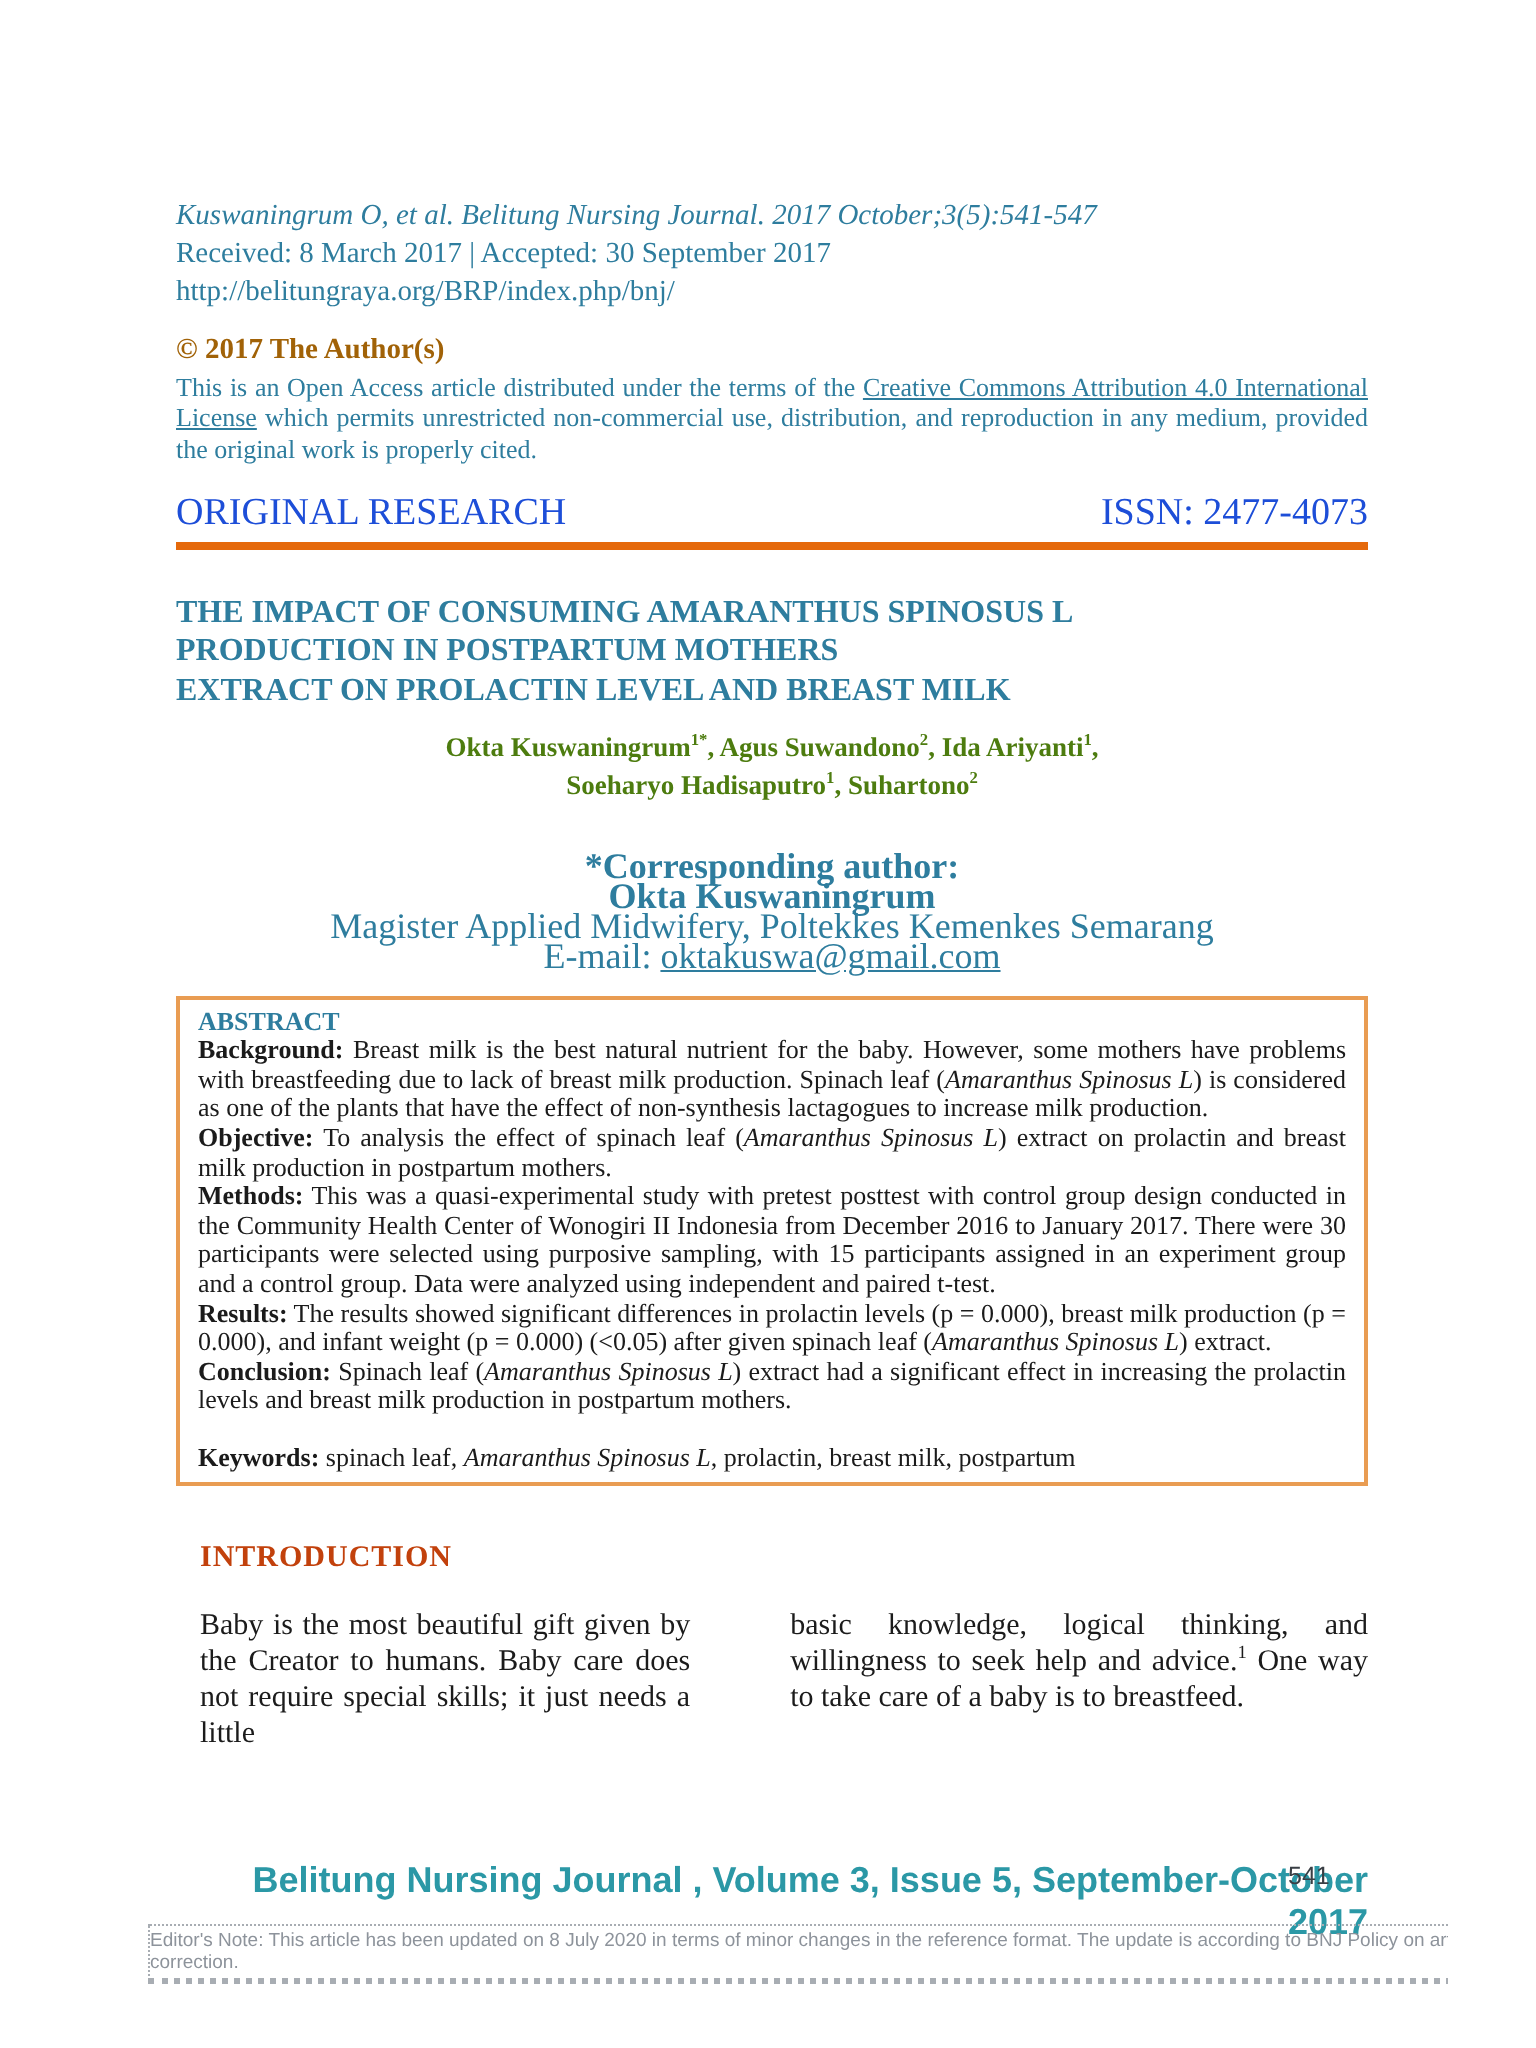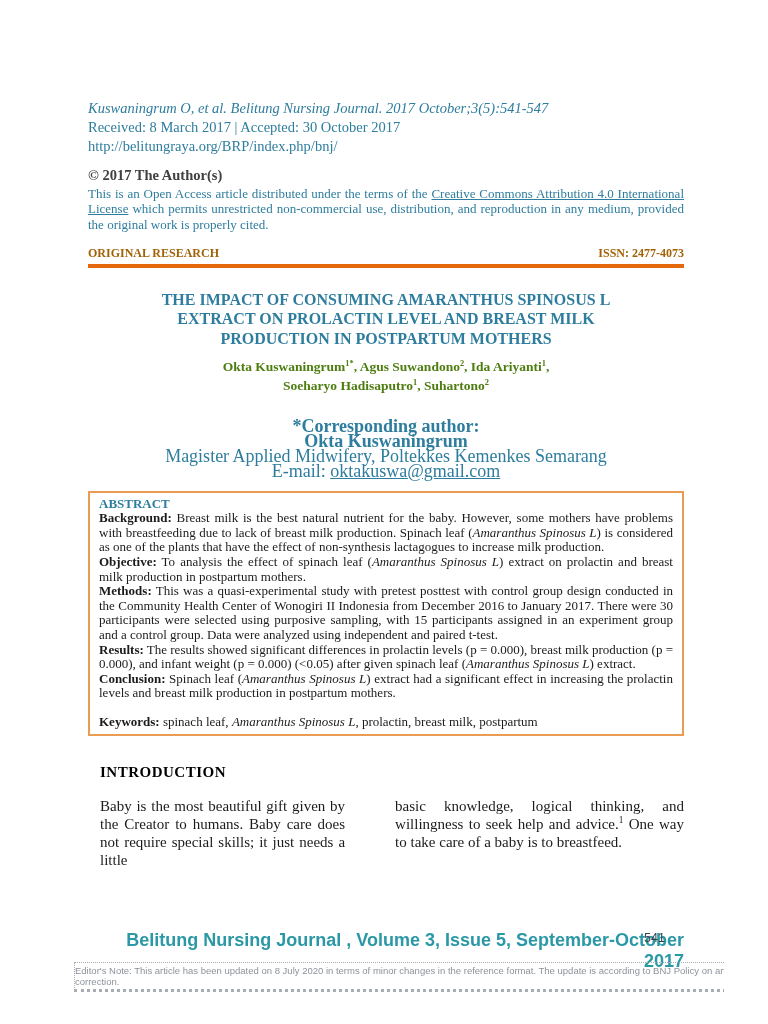--- a/index.html
+++ b/index.html
@@ -2,39 +2,39 @@
 <html><head>
 <meta charset="utf-8">
 <style>
   html,body{margin:0;padding:0;background:#ffffff;}
   .page{position:relative;width:724px;height:1024px;background:#ffffff;overflow:hidden;
         font-family:"Liberation Serif",serif;color:#1b1b1b;}
   .content{margin:0 84px 0 88px;width:596px;}
   .header{padding-top:99px;}
   .cite{margin:0;font-size:14.5px;line-height:19px;color:#2E7D9E;}
   .italic{font-style:italic;}
-  .copyright{margin:10px 0 0;font-weight:bold;font-size:14.5px;line-height:19px;color:#404040;}
+  .copyright{margin:10px 0 0;font-weight:bold;font-size:14.5px;line-height:19px;color:#a16207;}
   .license{margin:1px 0 0;font-size:13px;line-height:15.3px;color:#2E7D9E;text-align:justify;}
   .uline{text-decoration:underline;cursor:pointer;color:inherit;text-align:center;}
   .banner{display:flex;justify-content:space-between;align-items:flex-end;margin-top:14px;
           padding-bottom:3px;border-bottom:4px solid #E5690B;}
-  .banner-text{color:#a16207;font-weight:bold;font-size:12px;font-family:"Liberation Serif",serif;}
-  .title{margin-top:22px;text-align:center;color:#2E7D9E;font-weight:bold;font-size:16px;line-height:19.5px;}
+  .banner-text{color:#1d4ed8;font-weight:normal;font-size:19px;font-family:"Liberation Serif",serif;}
+  .title{margin-top:22px;text-align:left;color:#2E7D9E;font-weight:bold;font-size:16px;line-height:19.5px;}
   .authors{margin-top:9px;text-align:center;color:#4d7c0f;font-weight:bold;font-size:13.5px;line-height:19px;}
   sup{font-size:0.62em;line-height:0;}
   .affil{margin-top:13px;text-align:center;color:#2E7D9E;font-size:12px;line-height:14.5px;}
   .corr{margin-top:24px;text-align:center;color:#2E7D9E;font-size:18px;line-height:14.8px;}
   .b{font-weight:bold;}
   .i{font-style:italic;}
   .abstract{margin-top:12px;border:2px solid #E99C52;padding:4px 9px 5px;font-size:13px;
             line-height:14.6px;text-align:justify;color:#1b1b1b;}
   .abs-head{color:#2E7D9E;font-weight:bold;margin:0;text-align:left;}
   .abs-p{margin:0;}
   .abs-kw{margin:14px 0 0;}
-  .section-head{margin:28px 0 0 12px;color:#000000;font-weight:bold;font-size:15px;letter-spacing:0.5px;}
+  .section-head{margin:28px 0 0 12px;color:#c2410c;font-weight:bold;font-size:15px;letter-spacing:0.5px;}
   .columns{display:flex;margin-top:17px;padding-left:12px;gap:50px;}
   .col{font-size:15px;line-height:17.8px;text-align:justify;color:#1b1b1b;}
   .col-left{width:246px;}
   .col-right{width:290px;}
   .footer-line{position:absolute;left:88px;top:930px;width:596px;text-align:right;
                font-family:"Liberation Sans",sans-serif;font-weight:bold;font-size:18px;color:#2B98A6;}
   .page-num{position:absolute;left:644px;top:931px;font-family:"Liberation Sans",sans-serif;
             font-size:12.5px;color:#3A3F45;}
   .editor-bar{position:absolute;left:74px;top:962px;width:670px;height:30px;box-sizing:border-box;
               border:1px dotted #A8ADB3;border-bottom:3px dotted #A8ADB3;
@@ -42,35 +42,35 @@
               font-family:"Liberation Sans",sans-serif;font-size:9.5px;color:#8D939B;}
 </style>
 </head>
 <body>
 
 <div class="page">
   <div class="content">
 
     <div class="header">
       <p class="cite italic">Kuswaningrum O, et al. Belitung Nursing Journal. 2017 October;3(5):541-547</p>
-      <p class="cite">Received: 8 March 2017 | Accepted: 30 October 2017</p>
+      <p class="cite">Received: 8 March 2017 | Accepted: 30 September 2017</p>
       <p class="cite">http://belitungraya.org/BRP/index.php/bnj/</p>
       <p class="copyright">© 2017 The Author(s)</p>
       <p class="license"><span>This is an Open Access article distributed under the terms of the </span><span class="uline">Creative Commons Attribution 4.0 International License</span><span> which permits unrestricted non-commercial use, distribution, and reproduction in any medium, provided the original work is properly cited.</span></p>
     </div>
 
     <div class="banner">
       <span class="banner-text">ORIGINAL RESEARCH</span>
       <span class="banner-text">ISSN: 2477-4073</span>
     </div>
 
     <div class="title">
       <div>THE IMPACT OF CONSUMING AMARANTHUS SPINOSUS L</div>
+      <div>PRODUCTION IN POSTPARTUM MOTHERS</div>
       <div>EXTRACT ON PROLACTIN LEVEL AND BREAST MILK</div>
-      <div>PRODUCTION IN POSTPARTUM MOTHERS</div>
     </div>
 
     <div class="authors">
       <div><span>Okta Kuswaningrum</span><sup>1*</sup><span>, </span><span>Agus Suwandono</span><sup>2</sup><span>, </span><span>Ida Ariyanti</span><sup>1</sup><span>,</span></div>
       <div><span>Soeharyo Hadisaputro</span><sup>1</sup><span>, </span><span>Suhartono</span><sup>2</sup></div>
     </div>
 
 
     <div class="corr">
       <div class="b">*Corresponding author:</div>

